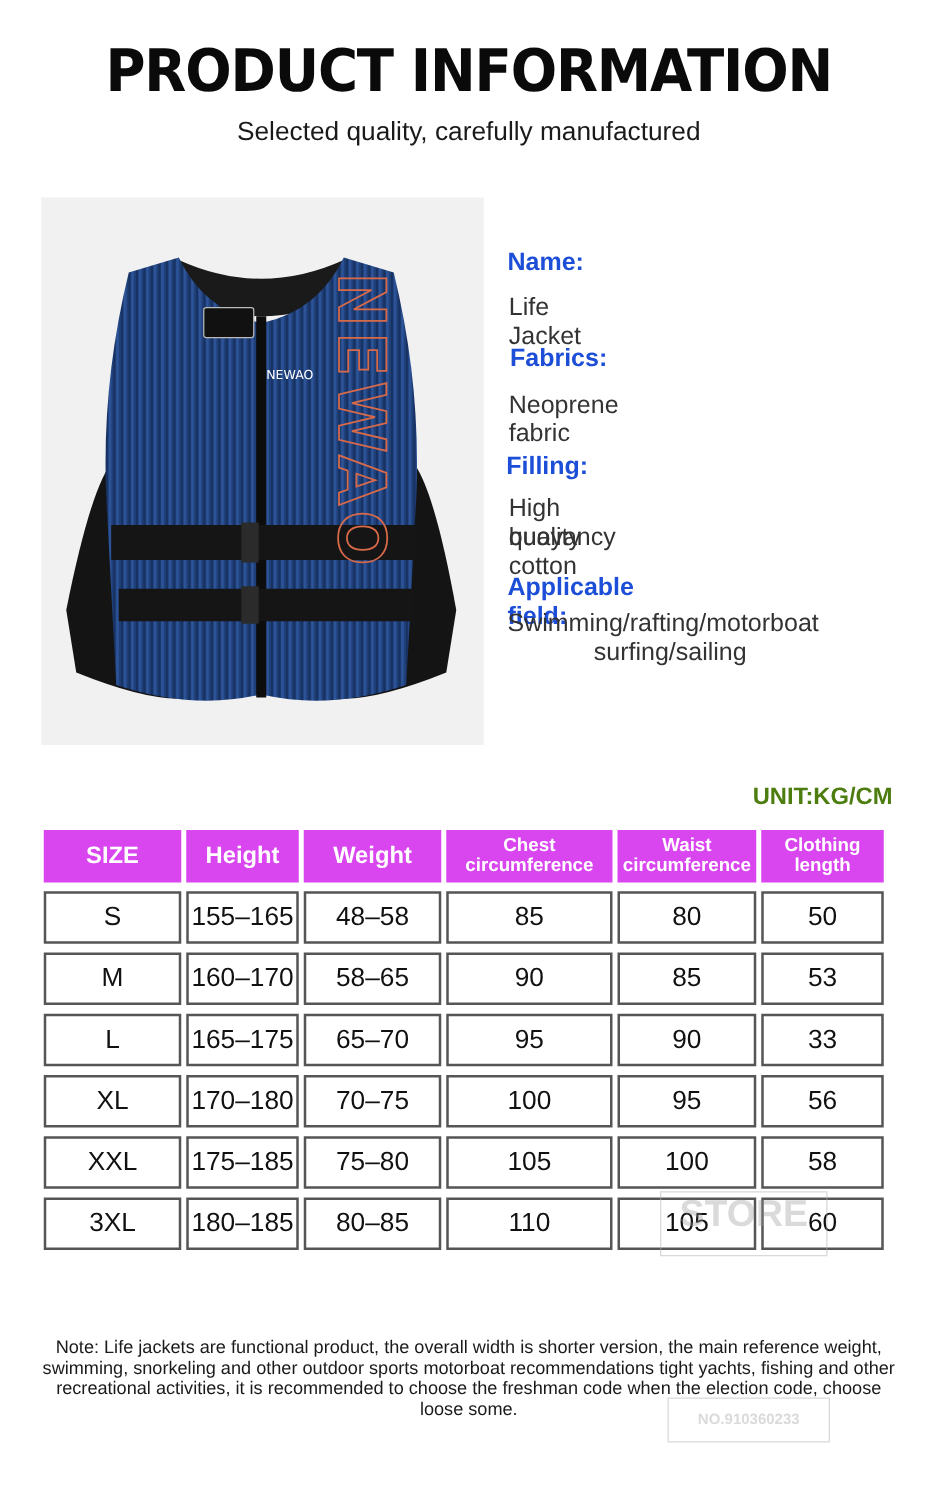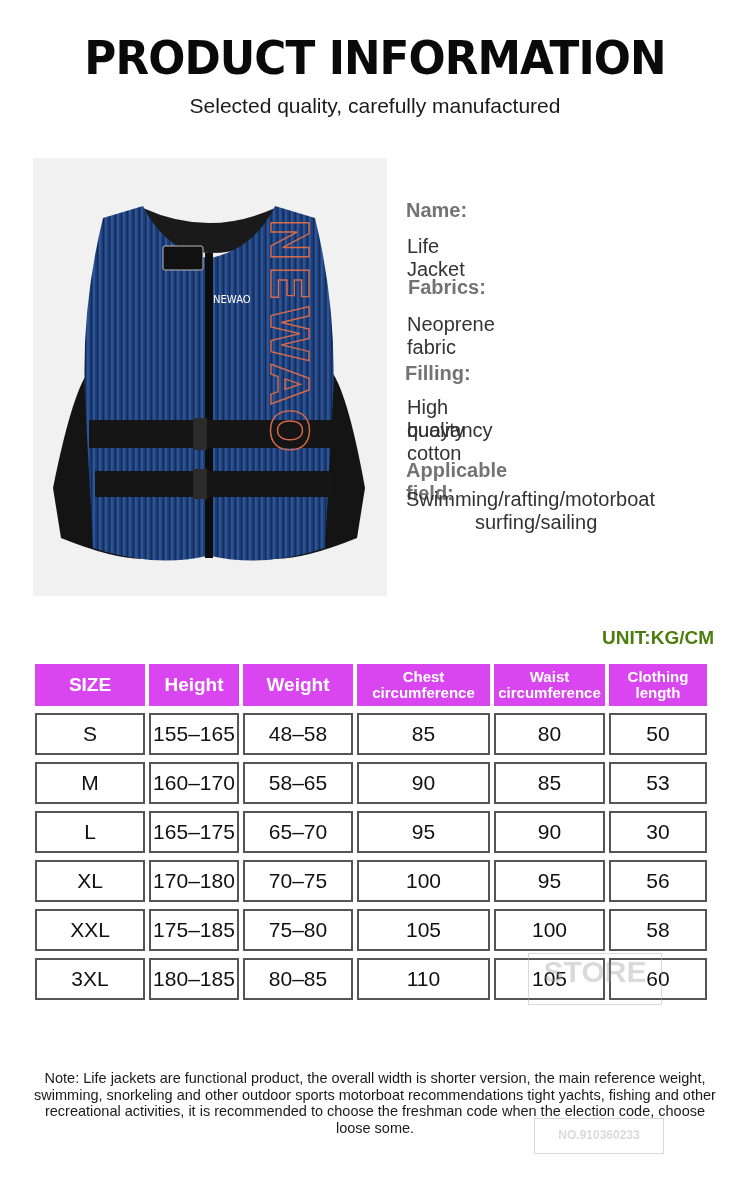--- a/index.html
+++ b/index.html
@@ -2,21 +2,21 @@
 <html><head>
 <meta charset="utf-8">
 <style>
   html, body { margin: 0; padding: 0; background: #ffffff; }
   body { width: 750px; height: 1195px; position: relative; overflow: hidden; font-family: "Liberation Sans", sans-serif; color: #111; }
   .title { position: absolute; top: 30px; left: 0; width: 750px; text-align: center; font-family: "DejaVu Sans", sans-serif; font-weight: bold; font-size: 47px; letter-spacing: -1px; color: #0a0a0a; transform: scaleX(0.93); transform-origin: center; }
   .subtitle { position: absolute; top: 94px; left: 0; width: 750px; text-align: center; font-size: 21px; color: #1a1a1a; }
   .photo { position: absolute; left: 33px; top: 158px; width: 354px; height: 438px; background: #f1f1f1; }
   .photo svg { width: 100%; height: 100%; display: block; }
   .info { position: absolute; left: 0; top: 0; }
-  .lbl { position: absolute; font-weight: bold; font-size: 20px; color: #737373; }
+  .lbl { position: absolute; font-weight: bold; font-size: 20px; color: #1d4ed8; }
   .val { position: absolute; font-size: 20px; color: #333; line-height: 23px; font-weight: normal; }
   .unit { position: absolute; right: 36px; top: 627px; font-weight: bold; font-size: 19px; color: #4d7c0f; }
   table.size { position: absolute; left: 31px; top: 657px; border-collapse: separate; border-spacing: 4px 7px; margin: 0; }
   table.size th { background: #d946ef; color: #fff; font-weight: bold; height: 42px; padding: 0; text-align: center; font-size: 19px; line-height: 16px; }
   table.size th.small { font-size: 15px; line-height: 16px; }
   table.size td { border: 2px solid #555; background: #fff; height: 38px; padding: 0; text-align: center; font-size: 21px; color: #111; }
   .c1 { width: 110px; } .c2 { width: 90px; } .c3 { width: 110px; } .c4 { width: 133px; } .c5 { width: 111px; } .c6 { width: 98px; }
   .note { position: absolute; left: 30px; top: 1070px; width: 690px; text-align: center; font-size: 14.5px; line-height: 16.5px; color: #1a1a1a; }
   .wm { position: absolute; border: 1px solid rgba(180,180,180,0.5); color: rgba(150,150,150,0.35); font-weight: bold; text-align: center; }
 </style>
@@ -113,21 +113,21 @@
       <td>90</td>
       <td>85</td>
       <td>53</td>
     </tr>
     <tr>
       <td>L</td>
       <td>165–175</td>
       <td>65–70</td>
       <td>95</td>
       <td>90</td>
-      <td>30</td>
+      <td>33</td>
     </tr>
     <tr>
       <td>XL</td>
       <td>170–180</td>
       <td>70–75</td>
       <td>100</td>
       <td>95</td>
       <td>56</td>
     </tr>
     <tr>

